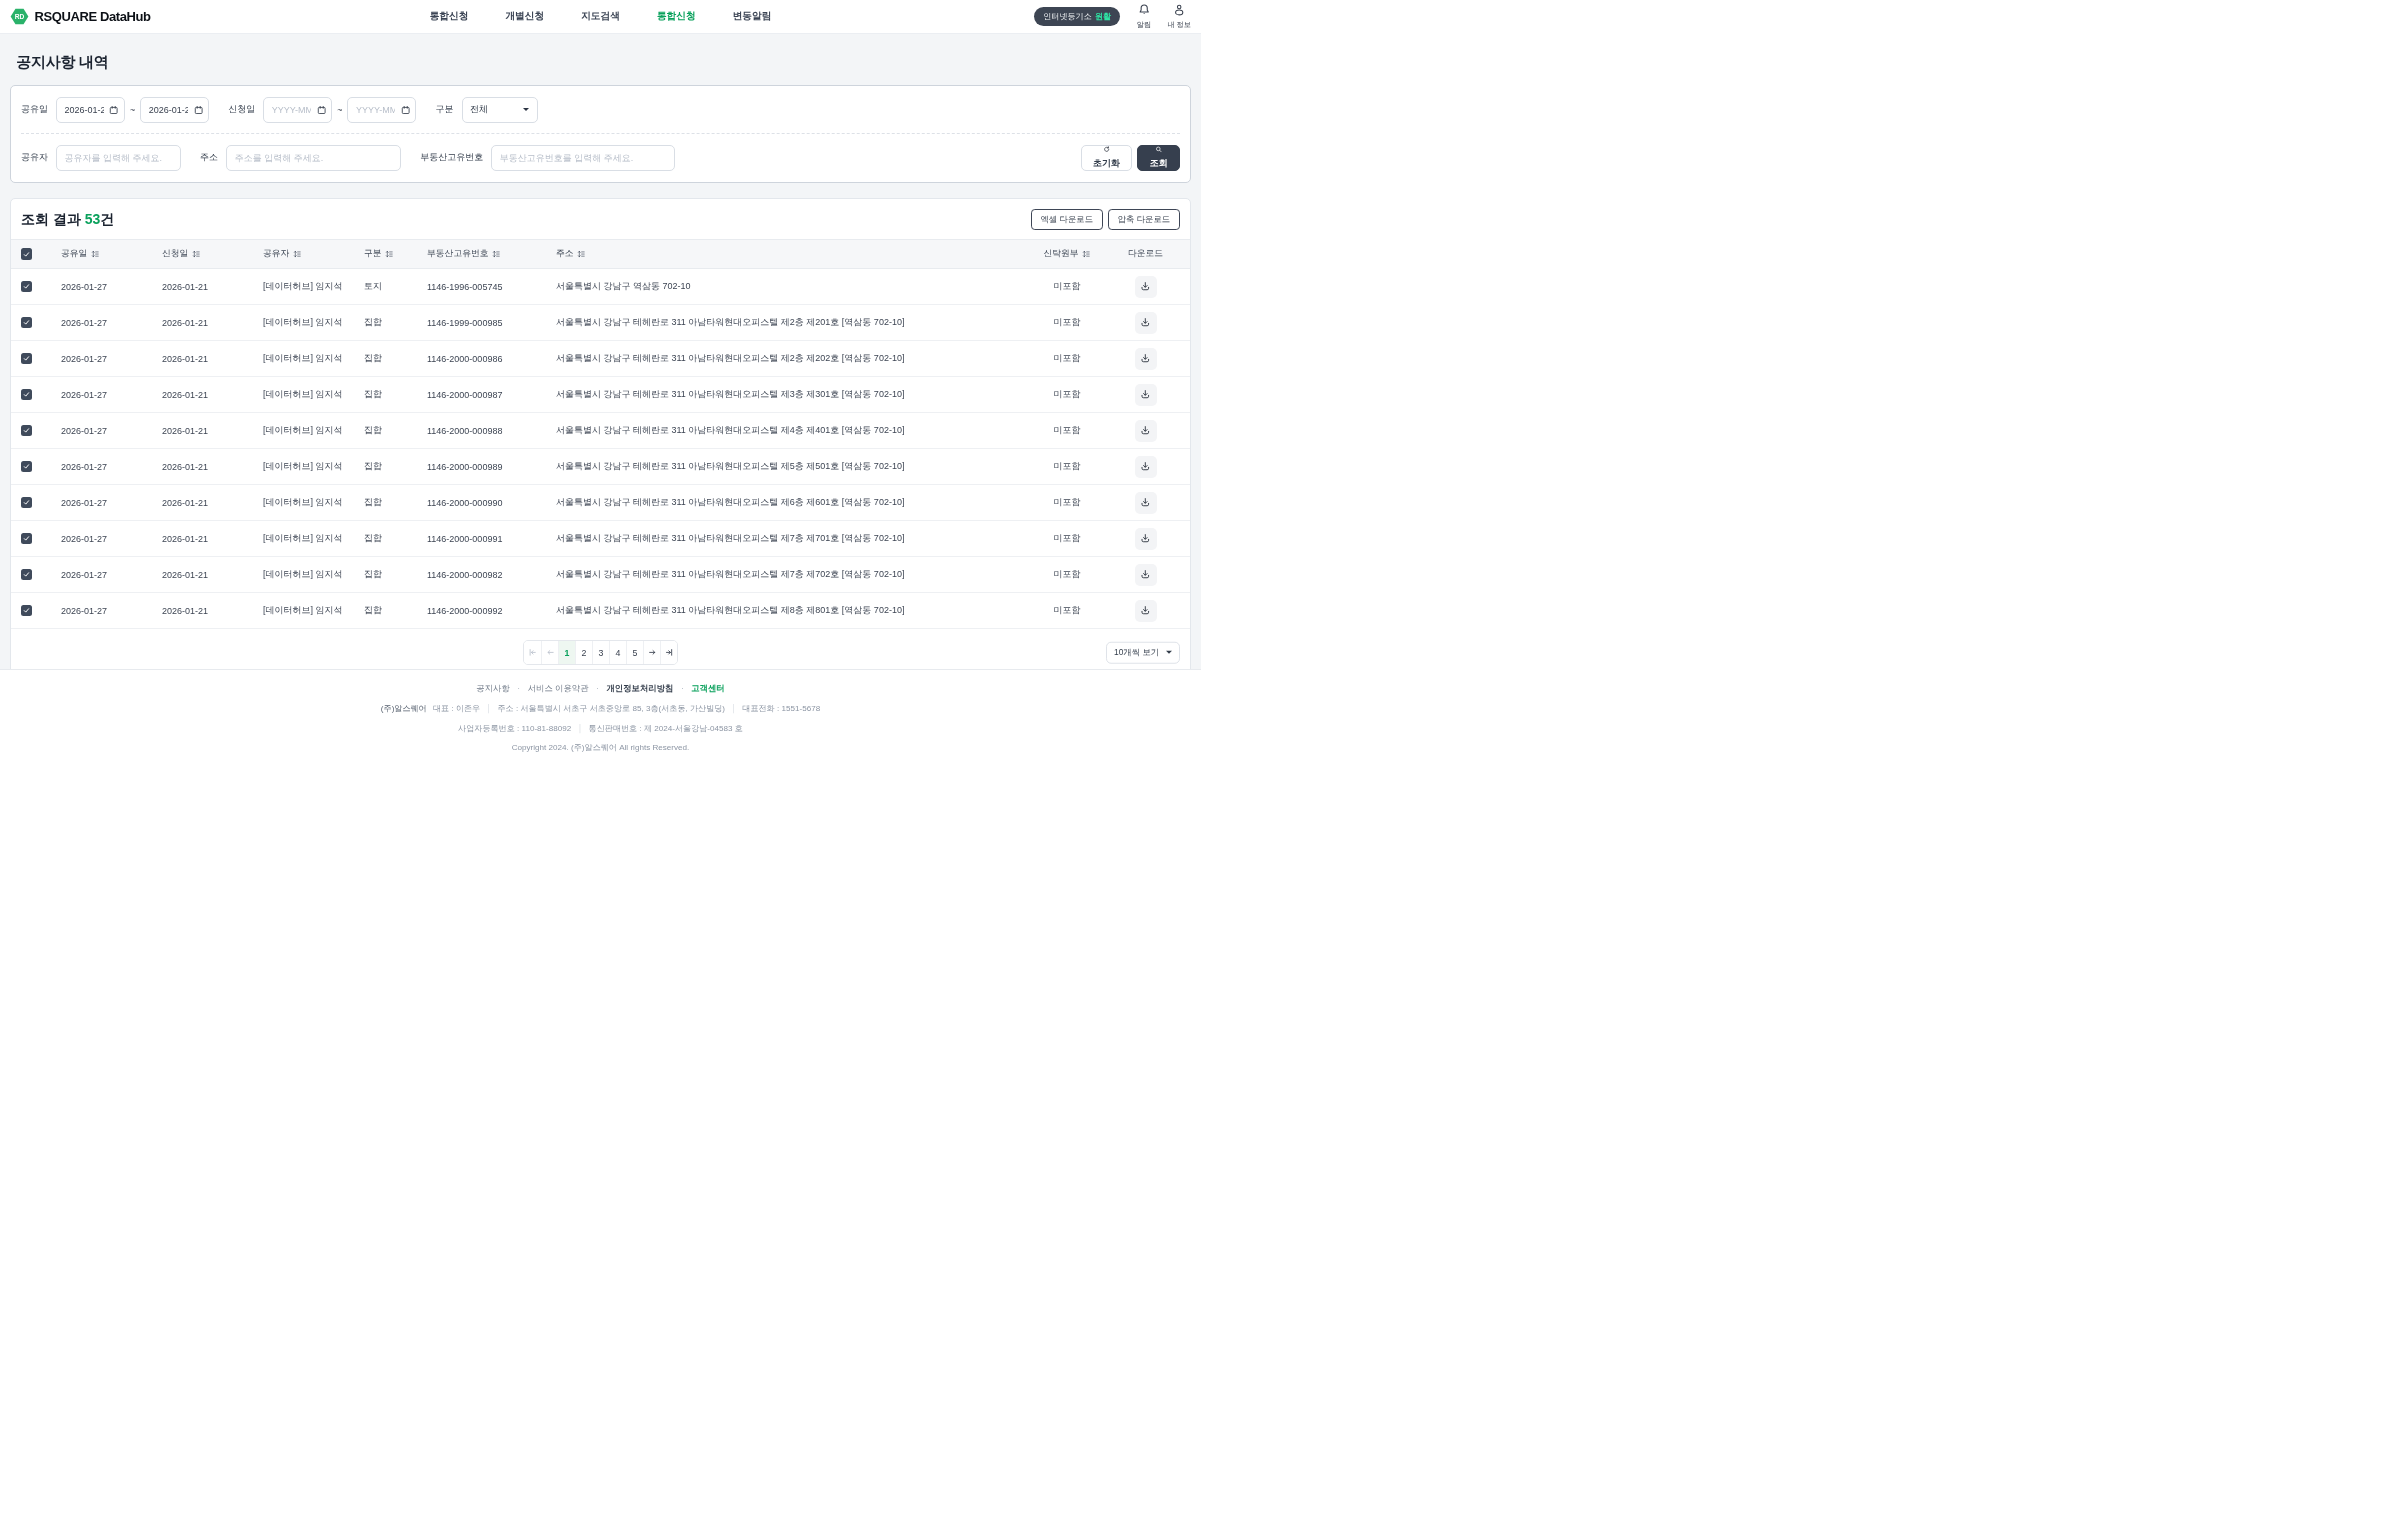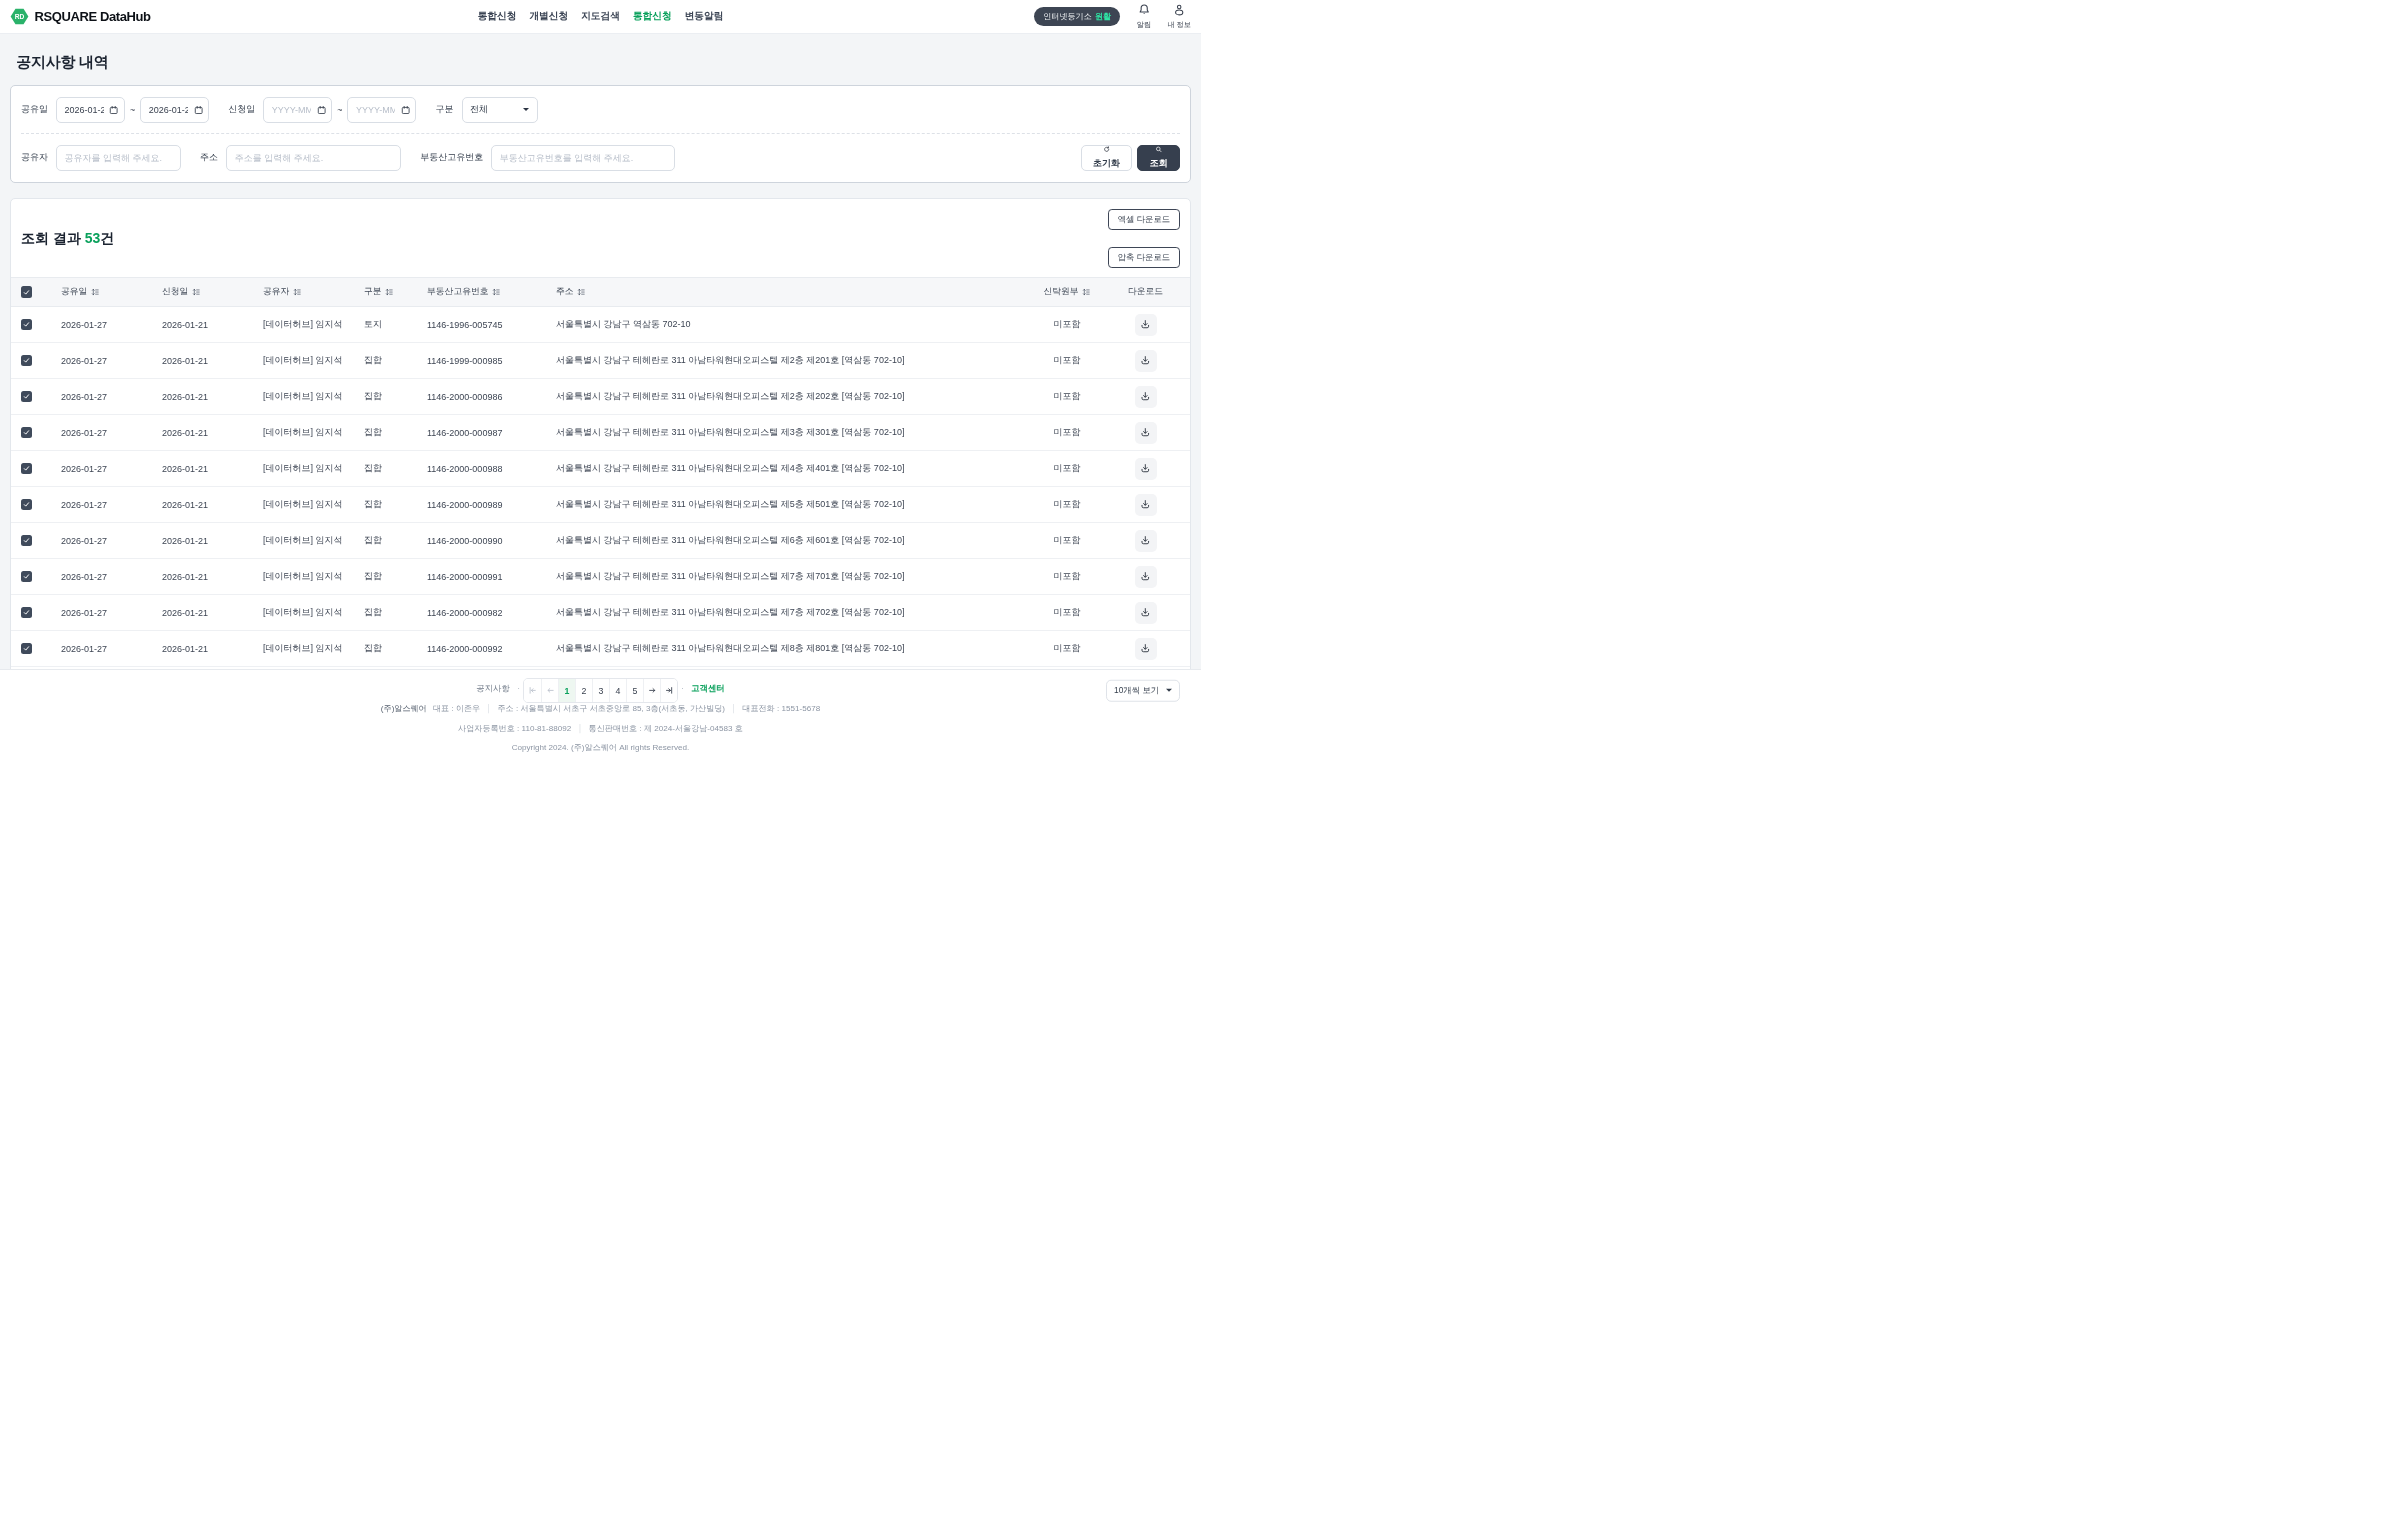--- a/index.html
+++ b/index.html
@@ -9,21 +9,21 @@
     background:#fff; color:#3a4250; height:758px; overflow:hidden;
   }
   
   .topbar {
     height:34px; background:#fff; border-bottom:0.6px solid #ebeef2;
     display:flex; align-items:center; padding:0 10px; position:relative;
   }
   .logo { display:flex; align-items:center; gap:5.6px; }
   .logo-badge { width:19px; height:19px; display:block; }
   .brand { font-size:13px; font-weight:800; color:#0d1117; letter-spacing:-0.4px; }
-  .nav { position:absolute; left:50%; transform:translateX(-50%); display:flex; gap:13px; }
+  .nav { position:absolute; left:50%; transform:translateX(-50%); display:flex; gap:37px; }
   .nav-item { font-size:9.7px; font-weight:600; color:#3b4454; cursor:pointer; white-space:nowrap; }
   .nav-item.active { color:#0aa15c; }
   .topbar-right { margin-left:auto; display:flex; align-items:center; gap:16.3px; }
   .status-pill {
     background:#3d4553; border-radius:10.6px; padding:4.4px 9.4px; font-size:8.1px;
     color:#f2f4f6; display:flex; gap:3.1px; align-items:center; white-space:nowrap;
   }
   .status-pill b { color:#2fe3a3; font-weight:700; }
   .icon-col { display:flex; flex-direction:column; align-items:center; gap:1.9px; cursor:pointer; }
   .icon-col span { font-size:7.2px; color:#39404e; white-space:nowrap; }
@@ -61,21 +61,21 @@
     font-family:inherit; font-size:9px; font-weight:600; height:26px; padding:0 11.3px; border:0.6px solid #d9dee5; background:#fff; color:#333d4b;flex-direction:column;
   }
   .btn-dark { background:#363f4e; border-color:#363f4e; color:#fff; margin-left:5px; }
   
   .results-card {
     margin-top:15px; background:#fff; border:0.6px solid #e3e7ec; border-radius:5px; overflow:hidden;
   }
   .results-head { display:flex; align-items:center; padding:10px 10px 8.8px; }
   .results-title { font-size:14px; font-weight:700; color:#1b2330; }
   .results-title .cnt { color:#0aa15c; }
-  .head-btns { margin-left:auto; display:flex; gap:17px;flex-direction:column; }
+  .head-btns { margin-left:auto; display:flex; gap:5px; }
   .btn-outline-dark {
     border:0.6px solid #3e4656; background:#fff; color:#333c4a; border-radius:3.8px;
     font-size:8.4px; font-weight:500; padding:0 8.8px; height:21px; display:inline-flex; align-items:center; cursor:pointer; font-family:inherit;
   }
   
   .tbl { width:100%; }
   .tr { display:flex; align-items:center; padding:0 10px; }
   .thead { background:#f6f7f9; border-top:0.6px solid #e8ebef; border-bottom:0.6px solid #e8ebef; height:30px; }
   .th { font-size:8.8px; font-weight:500; color:#3f4856; display:flex; align-items:center; gap:3.8px; }
   .tbody .tr { height:36px; border-bottom:0.6px solid #eef0f3; background:#fff; }

